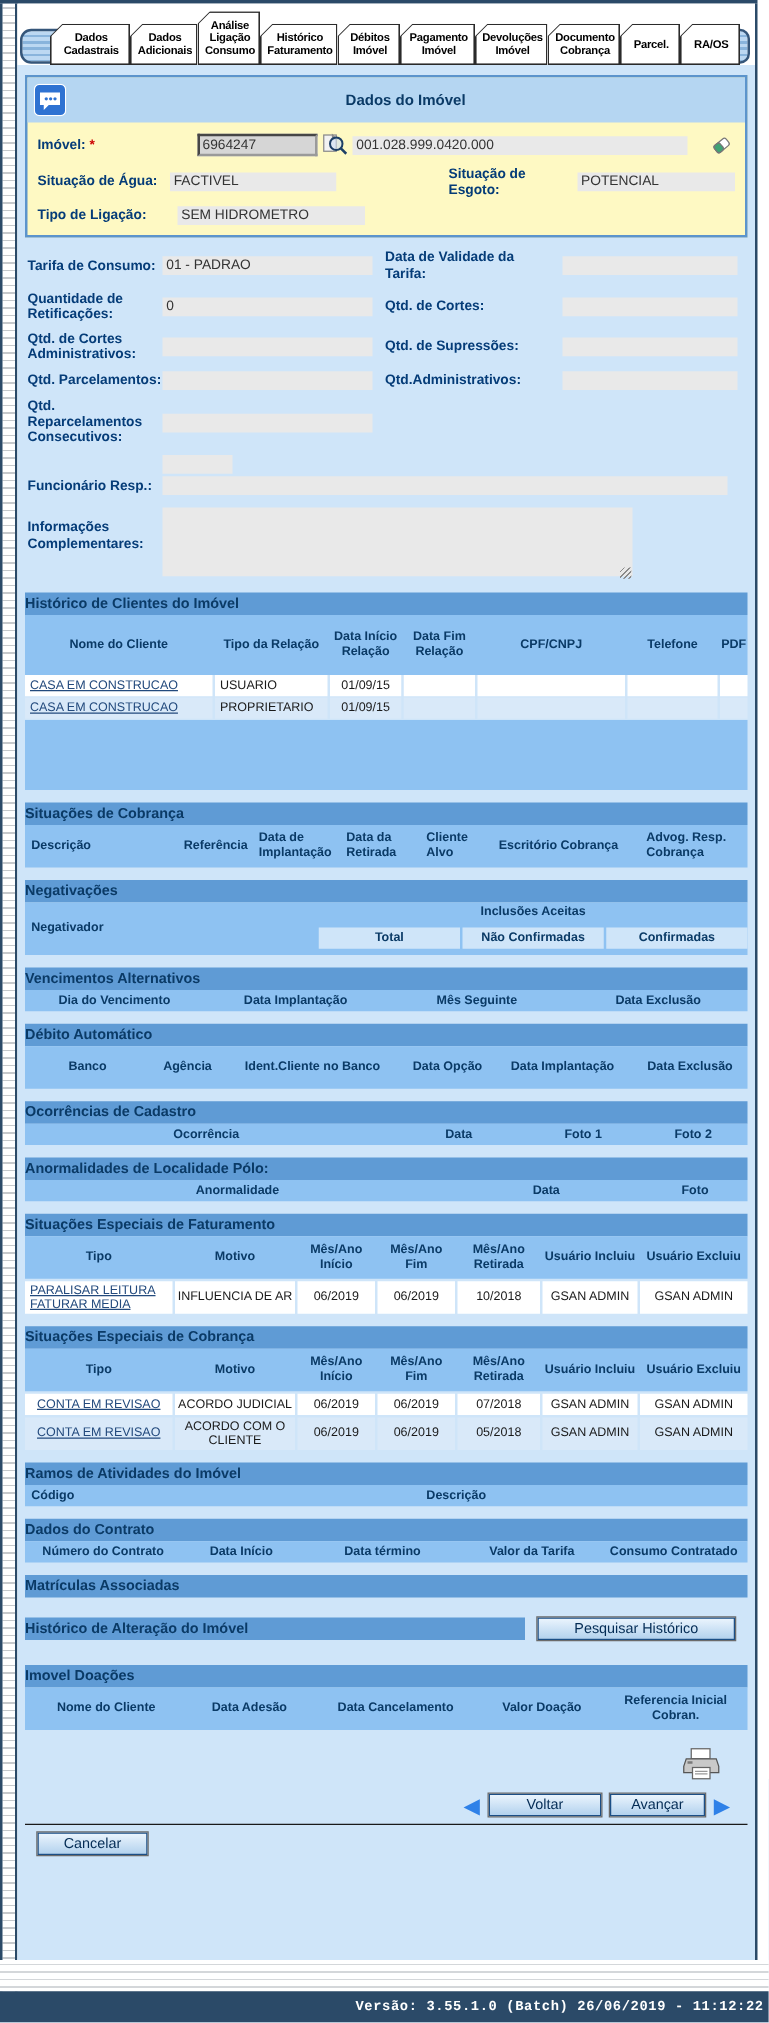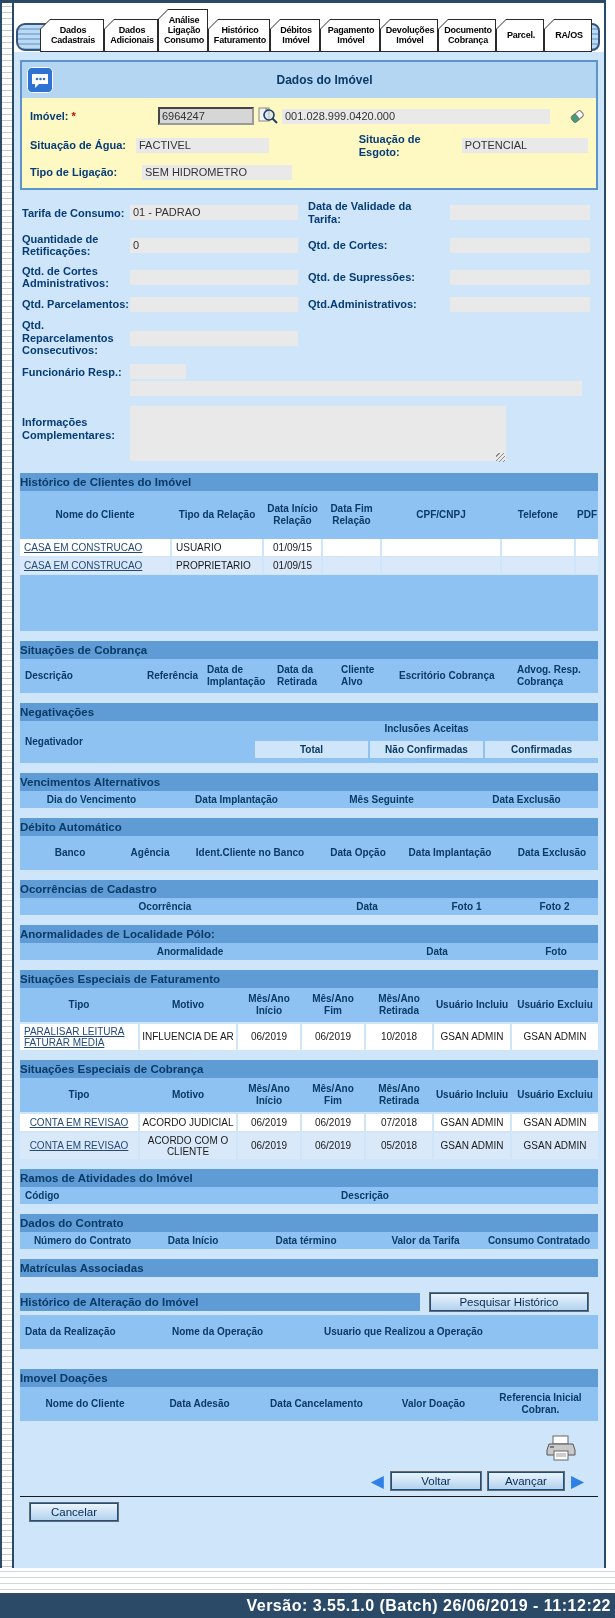--- a/index.html
+++ b/index.html
@@ -20,21 +20,21 @@
   }
   .right-line { position:absolute; left:604px; top:3px; width:2px; height:1565px; background:#2b4a68; }
   .bottom-stripes {
     position:absolute; left:0; top:1568px; width:615px; height:25px;
     background: repeating-linear-gradient(180deg,#ffffff 0 3px,#d4d7da 3px 4px,#ffffff 4px 6px);
   }
   .footer-bar {
     position:absolute; left:0; top:1593px; width:615px; height:25px;
     background:#2b4a68; color:#ffffff;
     display:flex; align-items:center; justify-content:flex-end;
-    font-family:Liberation Sans, sans-serif; font-weight:bold; font-size:16px; letter-spacing:0.5px;
+    font-family:Liberation Mono, monospace; font-weight:bold; font-size:11px; letter-spacing:0.5px;
     padding-right:4px;
   }
   .content { position:absolute; left:14px; top:3px; width:590px; height:1565px; background:#ffffff; }
 
   
   .tabstrip { height:49px; background:#ffffff; display:flex; align-items:flex-end; padding-left:2px; }
   .stack-nub {
     width:34px; height:28px; margin-right:-10px; margin-bottom:1px; z-index:0;
     background: repeating-linear-gradient(180deg,#bcd8f2 0 3px,#89b4dc 3px 5px);
     border:2px solid #35567a; border-radius:9px 0 0 9px;
@@ -209,21 +209,21 @@
       <div class="frow">
         <span class="lbl" style="width:108px">Qtd. Parcelamentos:</span>
         <div class="field" style="width:168px"></div>
         <span class="lbl" style="width:118px; margin-left:10px">Qtd.Administrativos:</span>
         <div class="field" style="width:140px; margin-left:24px"></div>
       </div>
       <div class="frow">
         <span class="lbl" style="width:108px">Qtd. Reparcelamentos Consecutivos:</span>
         <div class="field" style="width:168px"></div>
       </div>
-      <div class="frow" style="align-items:flex-start">
+      <div class="frow" style="align-items:flex-end">
         <span class="lbl" style="width:108px; padding-top:2px">Funcionário Resp.:</span>
         <div>
           <div class="field" style="width:56px"></div>
           <div class="field" style="width:452px; margin-top:2px"></div>
         </div>
       </div>
       <div class="frow" style="align-items:flex-start; margin-top:10px">
         <span class="lbl" style="width:108px; padding-top:10px">Informações Complementares:</span>
         <span class="ta-wrap"><textarea class="ta" style=""></textarea></span>
       </div>
@@ -415,26 +415,20 @@
     <div class="sect">
       <div class="sec-title">Matrículas Associadas</div>
     </div>
 
     <div class="sect" style="margin-top:16px">
       <div style="display:flex; align-items:center">
         <div class="sec-title" style="flex:1">Histórico de Alteração do Imóvel</div>
         <div style="width:178px; text-align:center">
           <button class="btn" style="width:158px; padding:2px 0">Pesquisar Histórico</button>
         </div>
-      </div>
-      <div class="band grid" style="grid-template-columns:145px 150px 190px 1fr; height:34px; margin-top:4px">
-        <div class="hc hl">Data da Realização</div>
-        <div class="hc hl">Nome da Operação</div>
-        <div class="hc hl">Usuario que Realizou a Operação</div>
-        <div class="hc"></div>
       </div>
     </div>
 
     <div class="sect" style="margin-top:20px">
       <div class="sec-title">Imovel Doações</div>
       <div class="band grid" style="grid-template-columns:130px 95px 135px 95px 1fr; height:34px">
         <div class="hc">Nome do Cliente</div>
         <div class="hc">Data Adesão</div>
         <div class="hc">Data Cancelamento</div>
         <div class="hc">Valor Doação</div>

